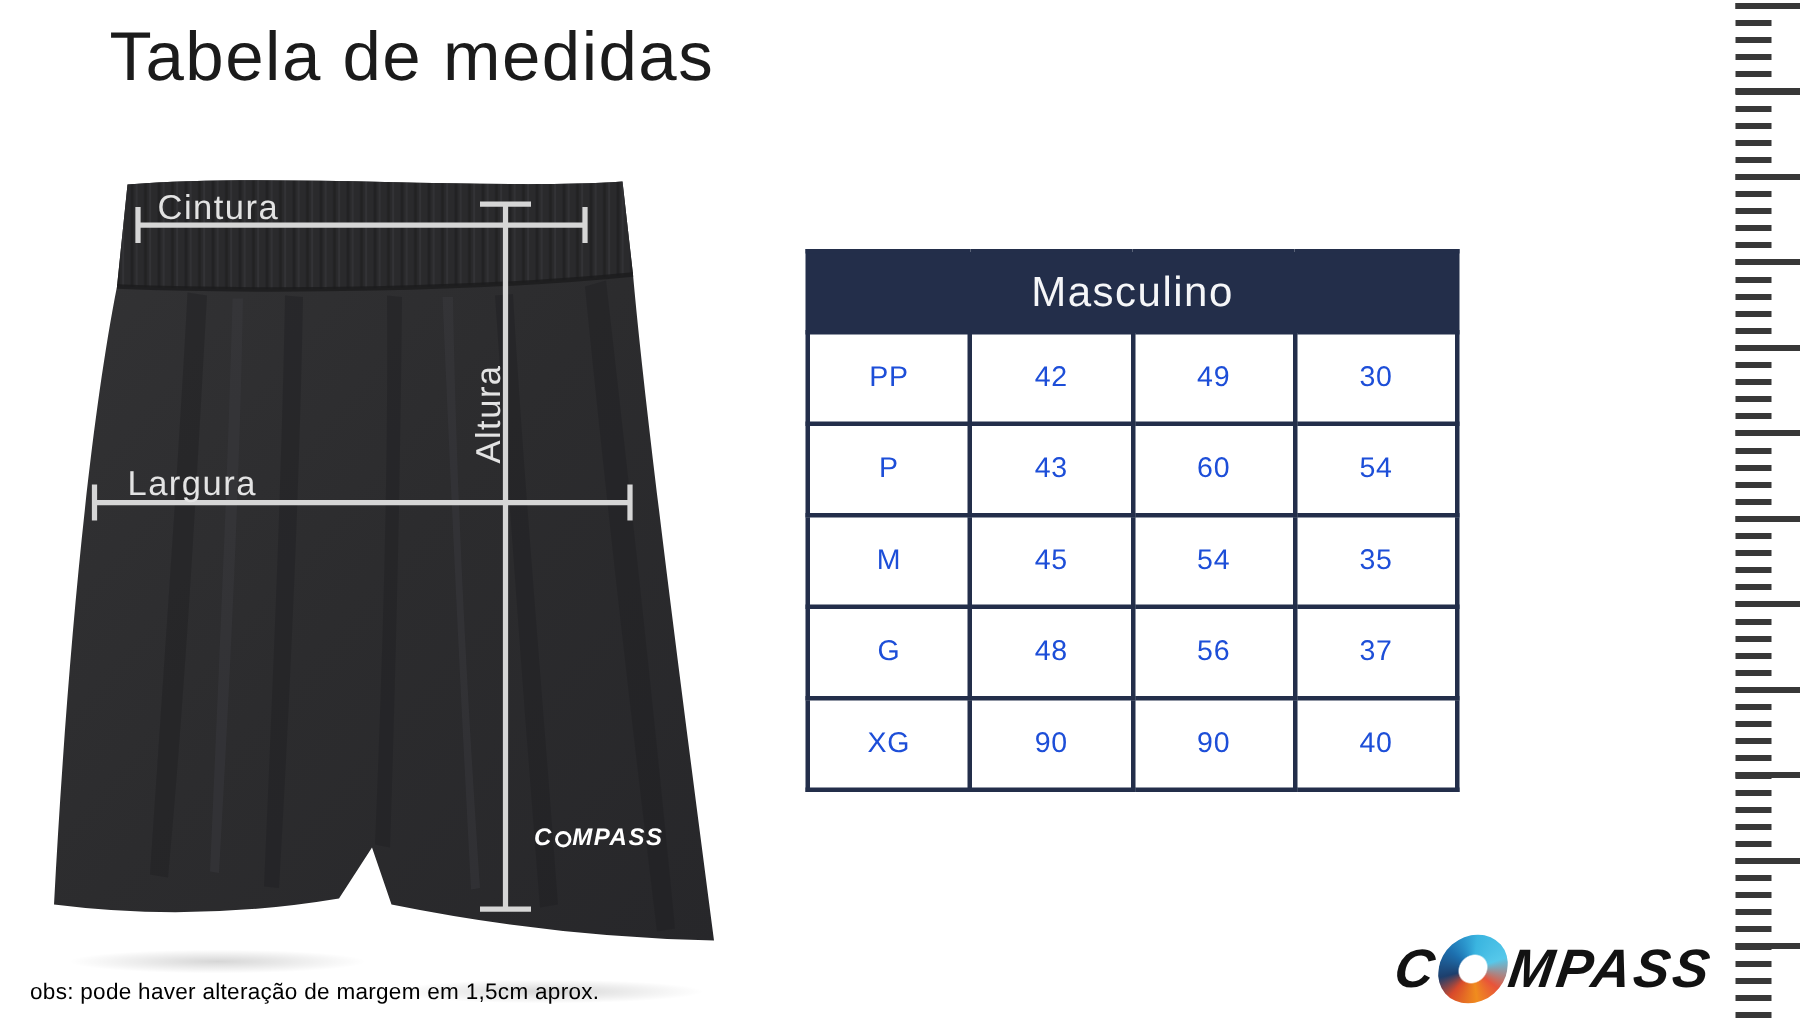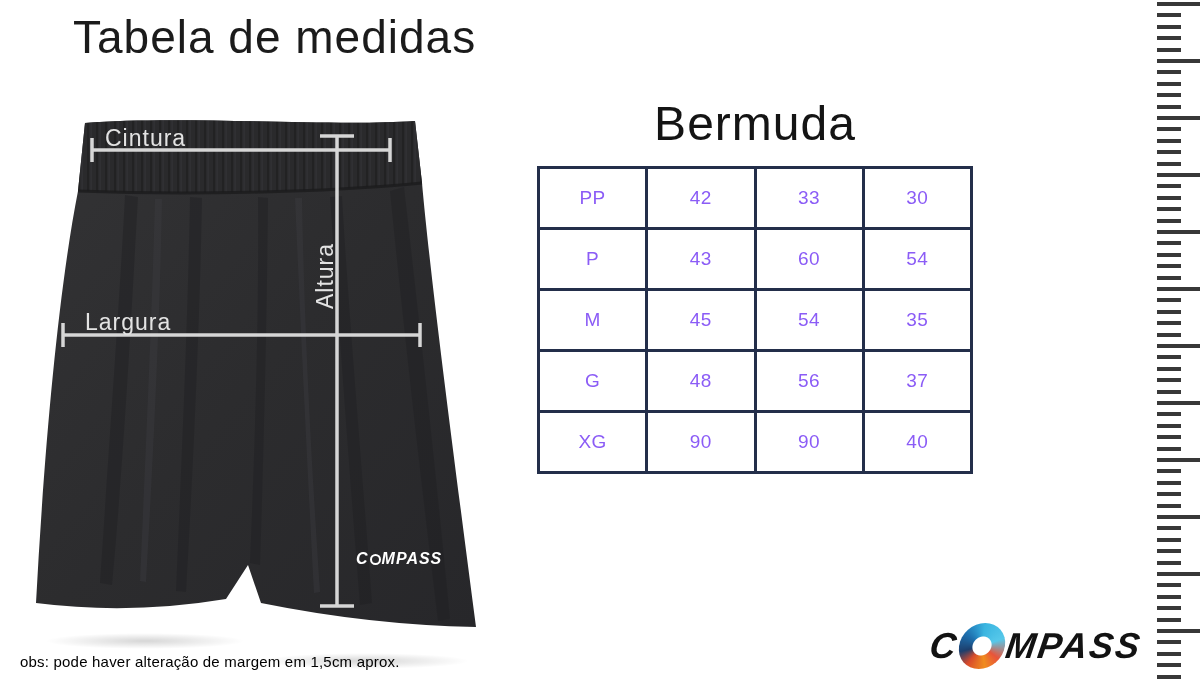--- a/index.html
+++ b/index.html
@@ -48,21 +48,21 @@
   table.size-table tr.cols th{
     background:#232e4a;color:#ffffff;font-weight:700;font-size:17px;letter-spacing:.5px;
     height:47px;border:none;position:relative;
   }
   table.size-table tr.cols th .vsep{
     position:absolute;right:0;bottom:0;width:2px;height:28px;background:rgba(255,255,255,0.28);
   }
   table.size-table td{
     background:#ffffff;border:3px solid #232e4a;height:56px;
     text-align:center;vertical-align:middle;
-    color:#8b5cf6;font-size:19px;letter-spacing:.5px;
+    color:#1d4ed8;font-size:19px;letter-spacing:.5px;
   }
 
   
   .note{
     position:absolute;left:20px;top:653px;margin:0;
     font-size:15px;color:#000000;letter-spacing:.2px;
   }
   .brand{
     position:absolute;left:930px;top:621px;height:50px;
     display:flex;align-items:center;transform:skewX(-8deg);
@@ -155,36 +155,38 @@
       <text class="measure-label" x="55" y="217">Largura</text>
     </svg>
 
     <div class="garment-logo">
       <span>C</span>
       <span class="ring"></span>
       <span>MPASS</span>
     </div>
   </div>
 
-  <h2 class="product-heading">Bermuda</h2>
 
   <table class="size-table">
     <colgroup>
         <col style="width:25%">
         <col style="width:25%">
         <col style="width:25%">
         <col style="width:25%">
       </colgroup>
     <thead>
+      <tr>
+        <th class="group" colspan="4">Masculino</th>
+      </tr>
     </thead>
     <tbody>
       <tr>
         <td>PP</td>
         <td>42</td>
-        <td>33</td>
+        <td>49</td>
         <td>30</td>
       </tr>
       <tr>
         <td>P</td>
         <td>43</td>
         <td>60</td>
         <td>54</td>
       </tr>
       <tr>
         <td>M</td>

